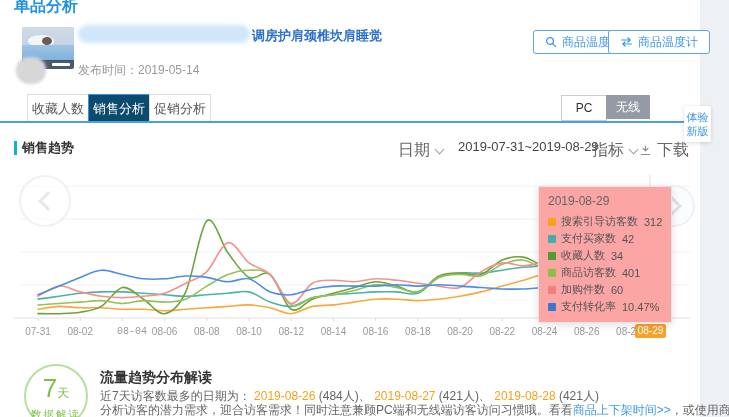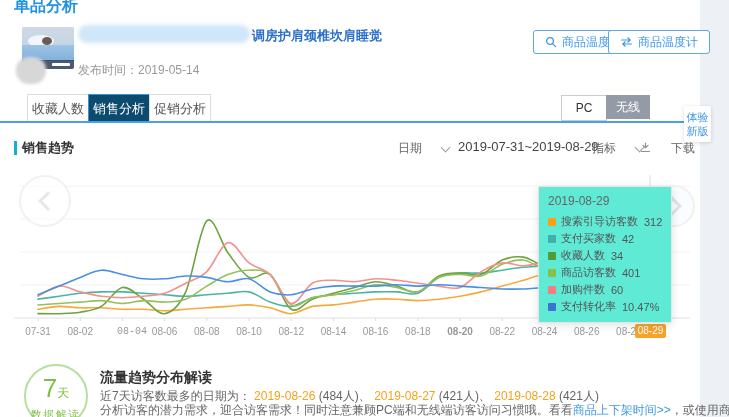--- a/index.html
+++ b/index.html
@@ -31,38 +31,38 @@
   .tab.active{background:#0c4a6e;border-color:#3096df;color:#fff;}
   .tab-line{left:0;top:121px;width:702px;height:2px;background:#4aa0e0;}
   .toggle{top:95px;height:24px;line-height:24px;width:44px;text-align:center;font-size:12px;cursor:pointer;}
   .toggle.pc{left:561px;border:1px solid #ccc;color:#333;background:#fff;}
   .toggle.wl{left:606px;background:#959ba6;color:#fff;}
   .new-ver{left:684px;top:106px;width:27px;padding:4px 0;background:#fff;color:#3e97e8;font-size:11px;
            line-height:14px;text-align:center;box-shadow:0 1px 4px rgba(0,0,0,.15);border-radius:2px;cursor:pointer;}
   
   .sec-bar{left:14px;top:141px;width:3px;height:14px;background:#10b3c7;}
   .sec-title{left:22px;top:139px;font-size:13px;font-weight:bold;color:#333;}
-  .filter{top:140px;font-size:12px;color:#666;display:flex;align-items:center;gap:20px;cursor:pointer;}
+  .filter{top:140px;font-size:16px;color:#666;display:flex;align-items:center;gap:6px;cursor:pointer;}
   .caret{width:6px;height:6px;border-right:1px solid #9aa0a6;border-bottom:1px solid #9aa0a6;
          transform:rotate(45deg);display:inline-block;margin-top:-3px;}
   .date-range{left:458px;top:139px;font-size:13px;color:#444;}
   
   .chart-box{left:14px;top:167px;width:676px;height:156px;}
   .xlabels{left:0;top:326px;width:700px;height:14px;}
   .xlab{position:absolute;top:0;transform:translateX(-50%);font-size:10px;color:#999;white-space:nowrap;}
   .xtag{left:635px;top:324px;width:31px;height:14px;line-height:14px;background:#f7a229;color:#fff;
         font-size:10px;text-align:center;border-radius:2px;}
   .nav-circle{border-radius:50%;display:flex;align-items:center;justify-content:center;cursor:pointer;}
   .nav-left{left:19px;top:175px;width:48px;height:48px;border:2px solid #f1f1f2;background:rgba(255,255,255,.6);}
   .nav-right{left:653px;top:185px;width:38px;height:38px;border:2px solid #eef1f4;background:#fbfcfd;}
   .chev{width:11px;height:11px;border-left:3px solid #e7e8ea;border-bottom:3px solid #e7e8ea;}
   .chev.l{transform:rotate(45deg);margin-left:5px;}
   .chev.r{transform:rotate(-135deg);margin-right:5px;border-color:#dfe3e8;}
   
-  .tooltip{left:538px;top:186px;width:114px;background:#5eead4;border:1px solid #e4e4e4;border-radius:2px;
+  .tooltip{left:538px;top:186px;width:114px;background:#fca5a5;border:1px solid #e4e4e4;border-radius:2px;
            box-shadow:0 2px 8px rgba(0,0,0,.12);padding:7px 9px;}
   .tt-date{font-size:12px;color:#666;margin-bottom:5px;}
   .tt-row{display:flex;align-items:center;font-size:11px;color:#555;height:17px;white-space:nowrap;}
   .tt-sw{width:8px;height:8px;border-radius:1px;margin-right:5px;flex:none;}
   .tt-val{margin-left:6px;}
   
   .badge{left:24px;top:364px;width:60px;height:60px;border:2px solid #b8dfa0;border-radius:50%;background:#fff;
          text-align:center;color:#7bc143;}
   .badge .big{font-size:26px;line-height:30px;margin-top:7px;}
   .badge .big em{font-style:normal;font-size:12px;}
@@ -186,21 +186,21 @@
       <div class="xlab" style="left: 38px;">07-31</div>
       <div class="xlab" style="left: 80.2069px;">08-02</div>
       <div class="xlab" style="left: 132px; font-family: Liberation Mono, monospace;">08-04</div>
       <div class="xlab" style="left: 164.621px;">08-06</div>
       <div class="xlab" style="left: 206.828px;">08-08</div>
       <div class="xlab" style="left: 249.034px;">08-10</div>
       <div class="xlab" style="left: 291.241px;">08-12</div>
       <div class="xlab" style="left: 333.448px;">08-14</div>
       <div class="xlab" style="left: 375.655px;">08-16</div>
       <div class="xlab" style="left: 417.862px;">08-18</div>
-      <div class="xlab" style="left: 460.069px; font-weight: bold;">08-20</div>
+      <div class="xlab" style="left: 460.069px;">08-20</div>
       <div class="xlab" style="left: 502.276px;">08-22</div>
       <div class="xlab" style="left: 544.483px;">08-24</div>
       <div class="xlab" style="left: 586.69px;">08-26</div>
       <div class="xlab" style="left: 628.897px;">08-28</div>
     </div>
   <div class="abs xtag">08-29</div>
 
   <div class="abs nav-circle nav-left">
       <span class="chev l"></span>
     </div>

